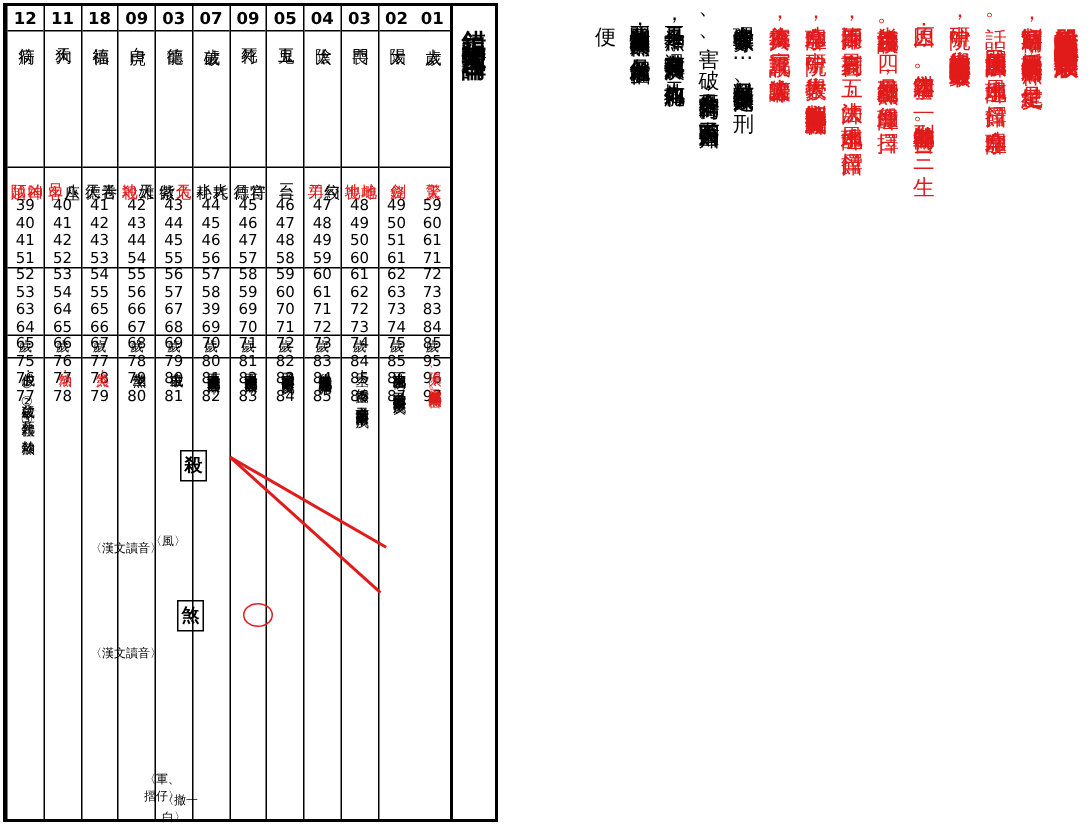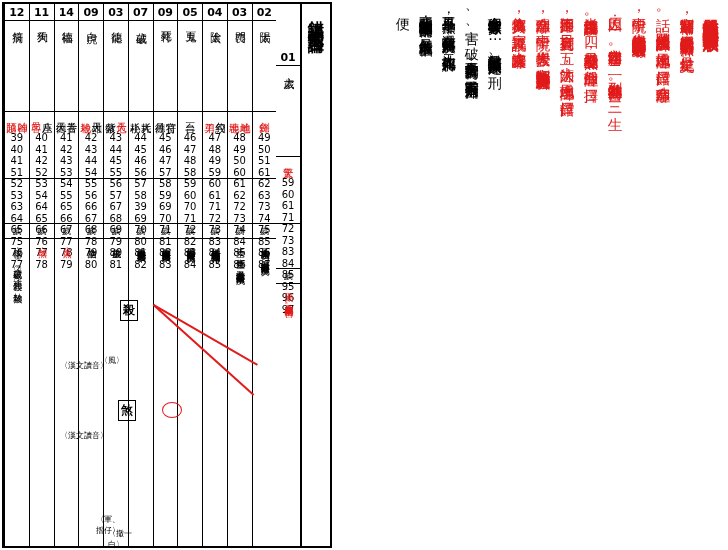--- a/index.html
+++ b/index.html
@@ -32,21 +32,21 @@
     display:flex;align-items:flex-start;justify-content:center;
     padding-top:4px;
   }
   .title-col .v{font-size:16px;font-weight:bold;letter-spacing:2px;}
 
   .cols{display:flex;flex-direction:row-reverse;flex:1;}
   .col{
     flex:1;border-left:1px solid #000;box-sizing:border-box;
     display:flex;flex-direction:column;font-size:9px;justify-content:space-between;
   }
-  .col:first-child{border-left:none;margin-top:45px;}
+  .col:first-child{border-left:none;}
 
   .cell-num{
     height:16px;border-bottom:1px solid #000;
     display:flex;align-items:center;justify-content:center;
     font-size:11px;font-weight:bold;
   }
   .cell-name{
     height:88px;border-bottom:1px solid #000;
     display:flex;align-items:flex-start;justify-content:center;
     padding-top:2px;overflow:hidden;
@@ -286,21 +286,21 @@
 54 55 56
 66 67 68
 78 79 80</div>
         <div class="cell-sui">歲</div>
         <div class="cell-body">
             <span class="v">主劫煞</span>
           </div>
       </div>
 
       <div class="col">
-        <div class="cell-num">14</div>
+        <div class="cell-num">18</div>
         <div class="cell-name">
             <span class="v">福德</span>
           </div>
         <div class="cell-star">
           <span class="v">天德</span>
           <span class="v">卷舌</span>
         </div>
         <div class="cell-years">41 42 43
 53 54 55
 65 66 67

